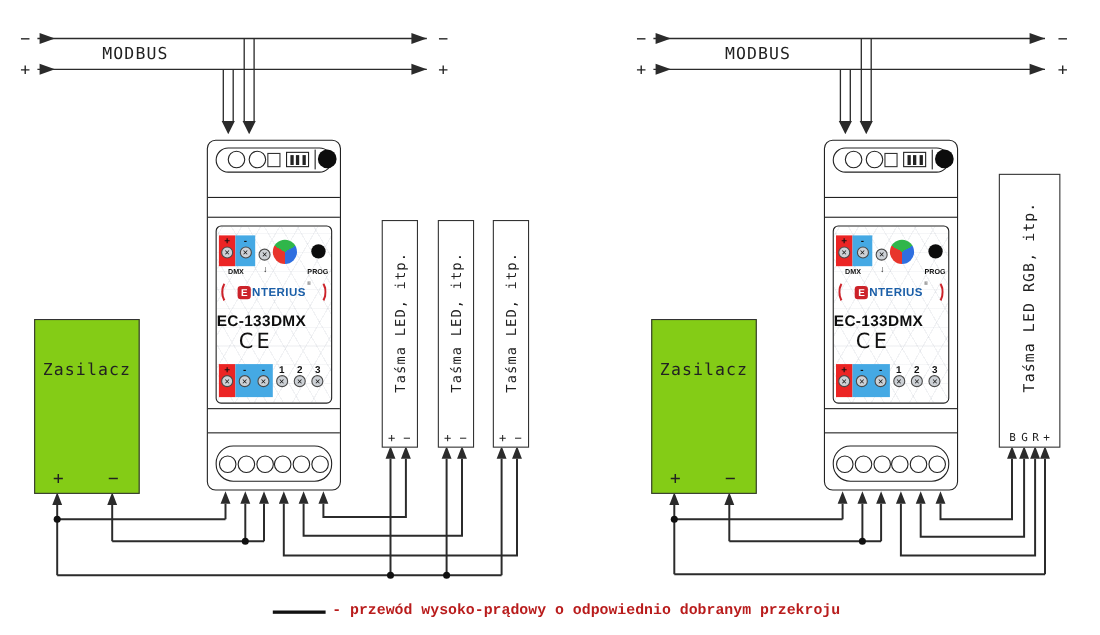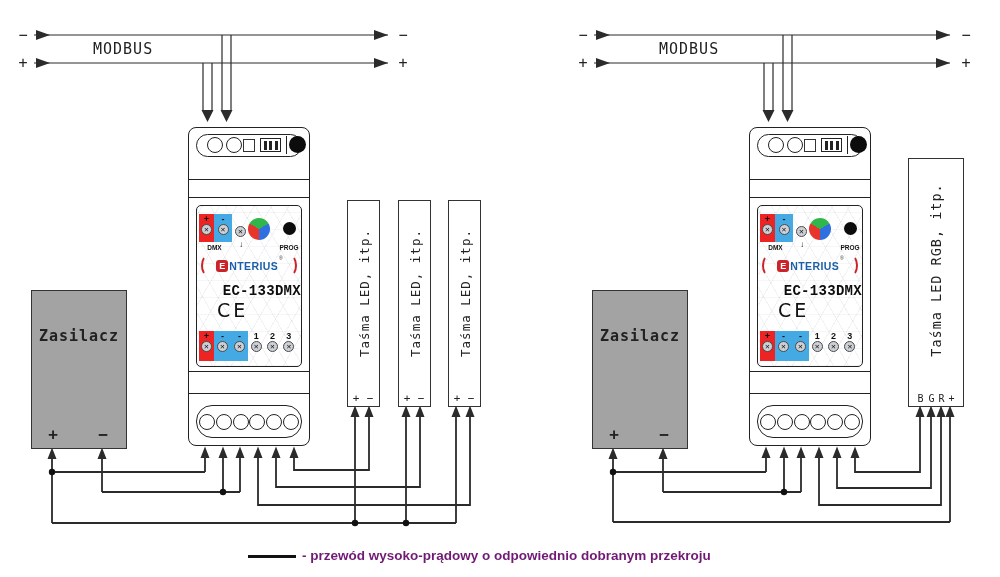--- a/index.html
+++ b/index.html
@@ -5,21 +5,21 @@
   html,body{margin:0;padding:0;background:#fff;}
   .canvas{position:relative;width:1000px;height:577px;background:#fff;overflow:hidden;
           font-family:"DejaVu Sans Mono",monospace;color:#222;}
   .wires{position:absolute;left:0;top:0;}
   .abs{position:absolute;}
   .mono{font-family:"DejaVu Sans Mono",monospace;color:#222;}
   .buslab{font-size:15px;width:20px;text-align:center;line-height:16px;}
   .busname{font-size:15px;letter-spacing:1px;}
 
   
-  .psu{position:absolute;top:290px;width:94px;height:157px;border:1.5px solid #333;background:#a3a3a3;font-weight:bold;}
+  .psu{position:absolute;top:290px;width:94px;height:157px;border:1.5px solid #333;background:#84cc16;}
   .psu .plab{position:absolute;top:36px;left:0;width:100%;text-align:center;font-size:15px;letter-spacing:1px;}
   .psu .pterm{position:absolute;top:134px;width:20px;text-align:center;font-size:16px;}
 
   
   .strip{position:absolute;border:1.5px solid #333;background:#fff;}
   .strip .rlab{position:absolute;left:50%;top:45%;transform:translate(-50%,-50%) rotate(-90deg);
                white-space:nowrap;font-size:12.5px;letter-spacing:1px;}
   .strip .st{position:absolute;bottom:1px;width:12px;text-align:center;font-size:11px;line-height:12px;}
 
   
@@ -59,33 +59,33 @@
         align-items:center;gap:1px;}
   .arc{display:block;width:9px;height:17px;border:2px solid transparent;border-radius:50%/50%;}
   .arc-l{border-left-color:var(--brand-red);margin-right:1px;}
   .arc-r{border-right-color:var(--brand-red);margin-left:0px;}
   .ebadge{display:flex;align-items:center;justify-content:center;width:12px;height:12px;border-radius:3px;
           background:var(--brand-red);color:#fff;font-family:"Liberation Sans",sans-serif;
           font-weight:bold;font-size:9px;}
   .btext{color:var(--brand-blue);font-family:"Liberation Sans",sans-serif;font-weight:bold;
          font-size:10.5px;letter-spacing:.4px;}
   .reg{color:#333;font-size:5px;align-self:flex-start;font-family:"Liberation Sans",sans-serif;}
-  .model{position:absolute;left:0;top:77px;width:100%;text-align:right;color:#0d0d0d;
-         font-family:Liberation Mono, monospace;font-weight:bold;font-size:14px;letter-spacing:.3px;}
+  .model{position:absolute;left:0;top:77px;width:100%;text-align:left;color:#0d0d0d;
+         font-family:Liberation Sans, sans-serif;font-weight:bold;font-size:14px;letter-spacing:.3px;}
   .ce{position:absolute;left:20px;top:93px;font-family:"DejaVu Sans",sans-serif;font-weight:400;
       font-size:19px;letter-spacing:3px;color:#111;}
   .bot-pill{position:absolute;left:7px;top:277px;width:106px;height:33px;border:1.5px solid #222;
             border-radius:16px;box-sizing:border-box;display:flex;align-items:center;
             justify-content:space-between;padding:0 2px;background:#fff;}
   .bp-circle{width:14px;height:14px;border:1.6px solid #222;border-radius:50%;flex:none;}
 
   
   .legend-line{position:absolute;left:248px;top:555px;width:48px;height:3.2px;background:#111;}
-  .legend-text{position:absolute;left:302px;top:548px;font-family:Liberation Sans, sans-serif;
-               font-weight:bold;font-size:13.5px;color:#701a75;}
+  .legend-text{position:absolute;left:302px;top:548px;font-family:Liberation Mono, monospace;
+               font-weight:bold;font-size:13.5px;color:#b91c1c;}
 </style>
 </head>
 <body>
 
 <div class="canvas">
 
   <svg class="wires" width="1000" height="577" viewBox="0 0 1000 577">
 
     <g stroke="#2b2b2b" stroke-width="1.2" fill="none">
       <path d="M34 35 H388 M34 63 H388 M203 63 V110 M212 63 V110 M222 35 V110 M231 35 V110"></path>

